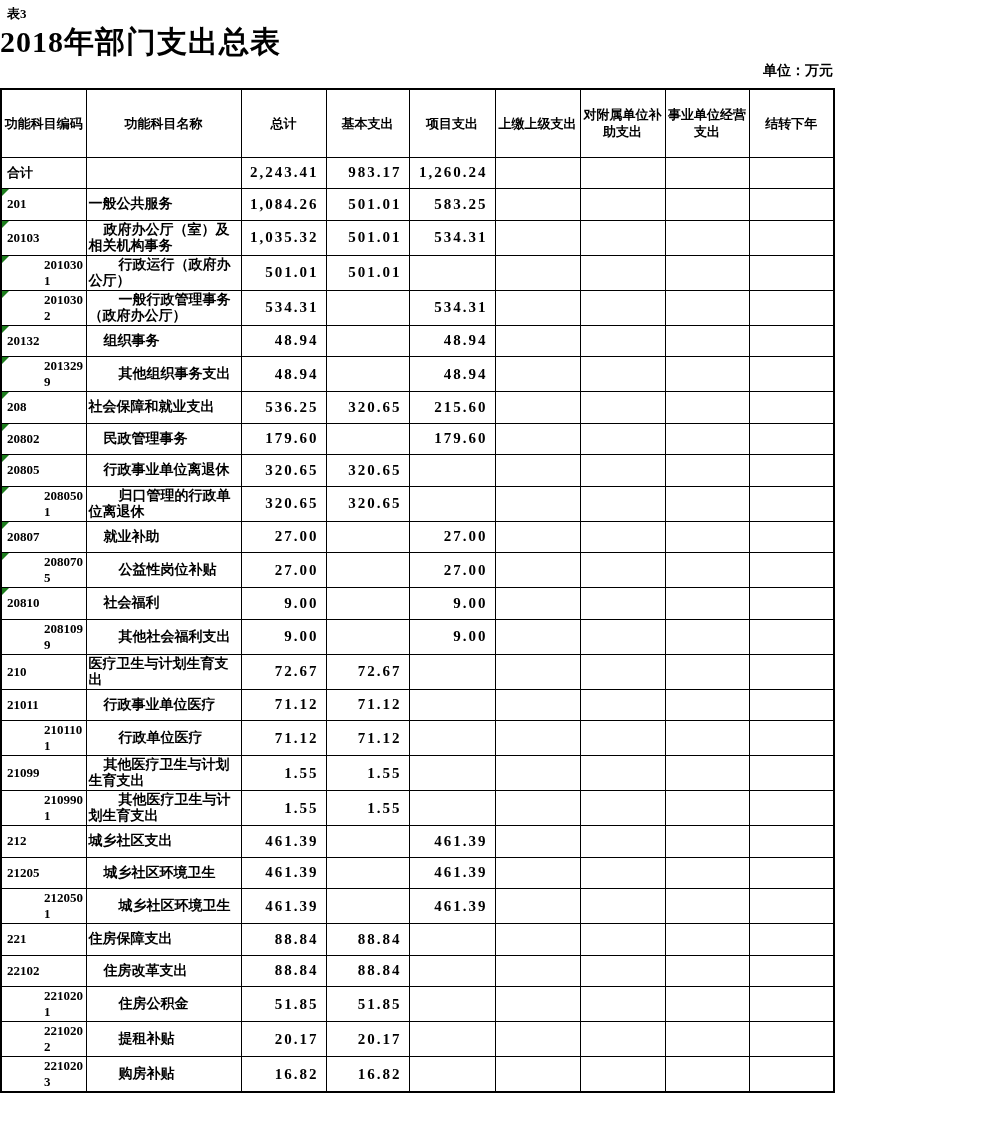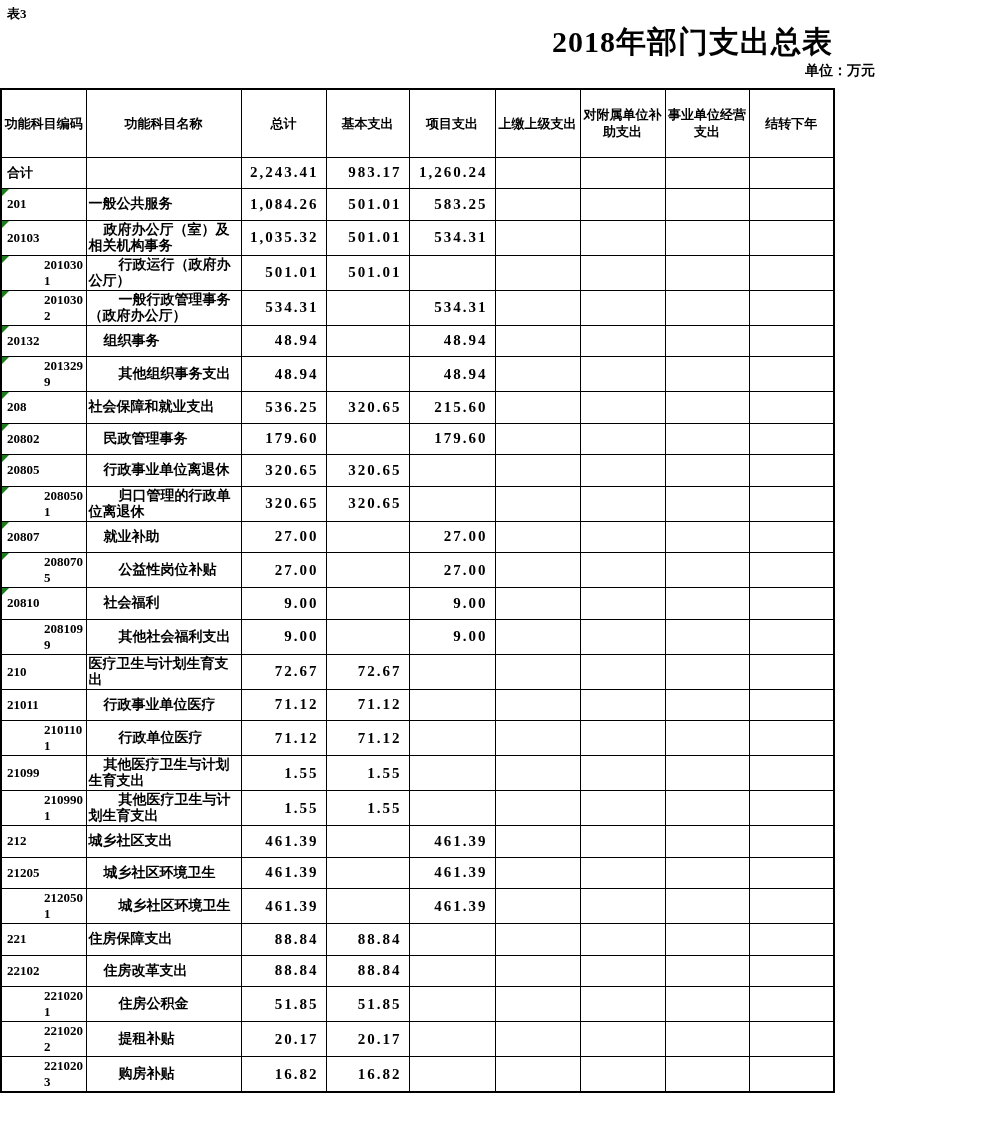--- a/index.html
+++ b/index.html
@@ -14,30 +14,30 @@
     position: relative;
     width: 897px; height: 1121px;
   }
   .sheet-tag {
     position: absolute; top: 5px; left: 7px;
     font-size: 13px; font-weight: bold;
   }
   .sheet-title {
     position: absolute; top: 22px; left: 0;
     width: 833px;
-    text-align: right;
+    text-align: left;
     font-size: 30px; font-weight: bold;
     letter-spacing: 1px;
     white-space: nowrap;
   }
   .unit-note {
     position: absolute; top: 62px; left: 0;
     width: 833px;
     text-align: right;
-    font-size: 14px; font-weight: bold; padding-left: 42px;
+    font-size: 14px; font-weight: bold;
   }
   table.budget {
     position: absolute; top: 88px; left: 0;
     width: 833px;
     border-collapse: collapse;
     table-layout: fixed;
     border: 2px solid #000;
   }
   table.budget th, table.budget td {
     border: 1px solid #000;

